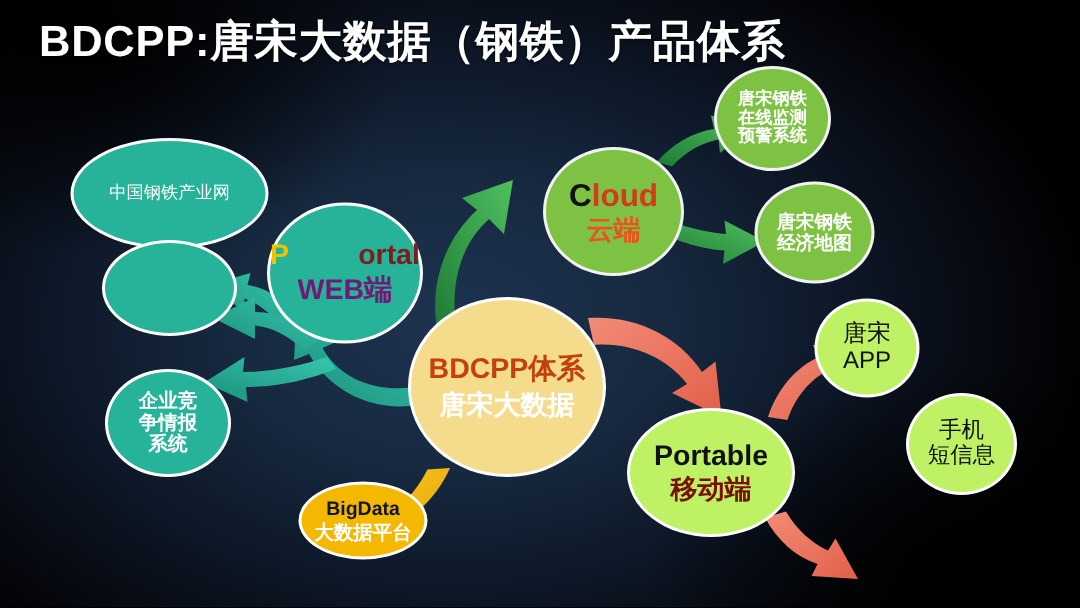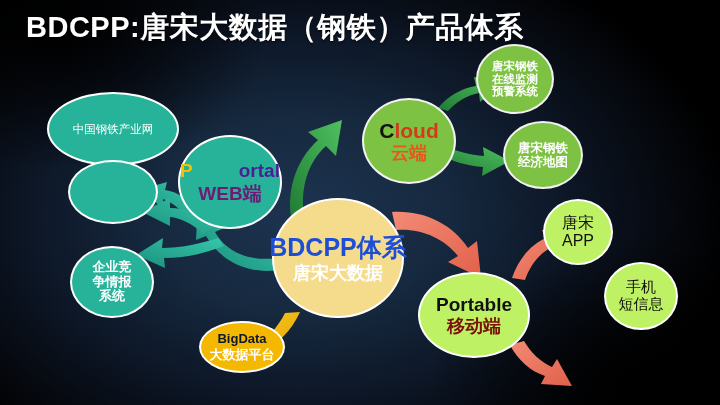--- a/index.html
+++ b/index.html
@@ -42,27 +42,27 @@
   
   .green{background:#7dc242;border:2.5px solid #f2f2f2;color:#ffffff;}
   .green-main{background:#7dc242;border:2.5px solid #f2f2f2;}
   
   .salmon{background:#bef264;border:2.5px solid #ffffff;color:#111111;}
   
   .sand{background:#f5dc8c;border:2.5px solid #ffffff;}
   .amber{background:#f5b800;border:2.5px solid #ffffff;}
 
   #node-center{left:272px;top:198px;width:132px;height:120px;}
-  #node-center .l1{color:#1d4ed8;font-size:25px;font-weight:bold;}
+  #node-center .l1{color:#c2410c;font-size:19px;font-weight:bold;}
   #node-center .l2{color:#ffffff;font-size:18px;font-weight:bold;margin-top:2px;}
 
   #node-portal{left:178px;top:135px;width:104px;height:94px;}
   #node-portal .l1{font-size:19px;font-weight:bold;}
   #node-portal .l1 .hi{color:#f2c200;}
-  #node-portal .l1 .rest{color:#4c1d95;padding-left:46px;}
+  #node-portal .l1 .rest{color:#7f1d1d;padding-left:46px;}
   #node-portal .l2{font-size:19px;font-weight:bold;color:#701a75;margin-top:1px;}
 
   #node-cloud{left:362px;top:98px;width:94px;height:86px;}
   #node-cloud .l1{font-size:21px;font-weight:bold;}
   #node-cloud .l1 .hi{color:#111111;}
   #node-cloud .l1 .rest{color:#d33b1b;}
   #node-cloud .l2{font-size:18px;font-weight:bold;color:#e8561e;margin-top:1px;}
 
   #node-portable{left:418px;top:272px;width:112px;height:86px;}
   #node-portable .l1{font-size:19px;font-weight:bold;color:#111111;}

